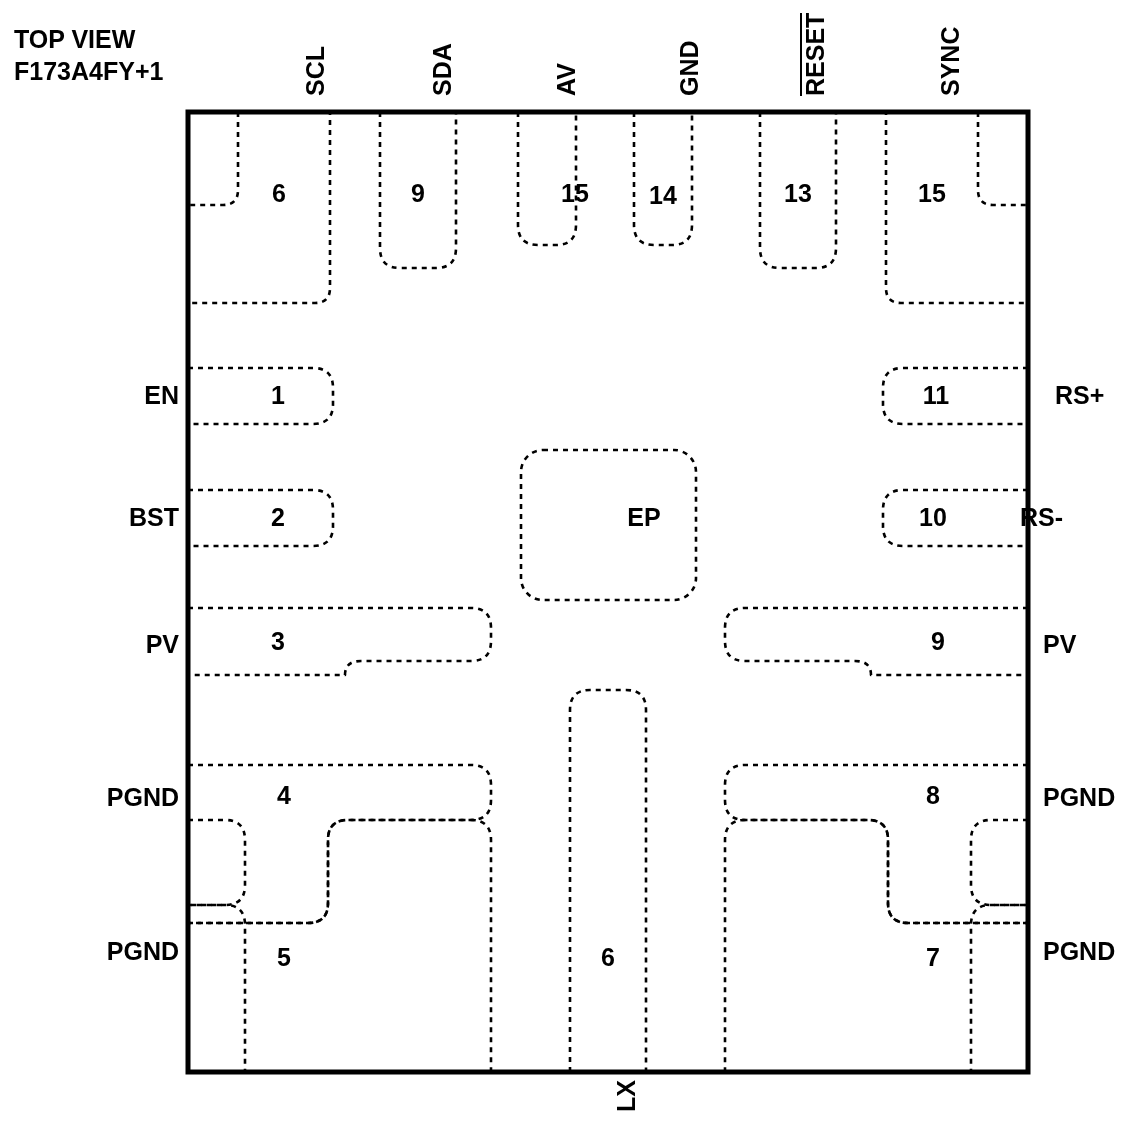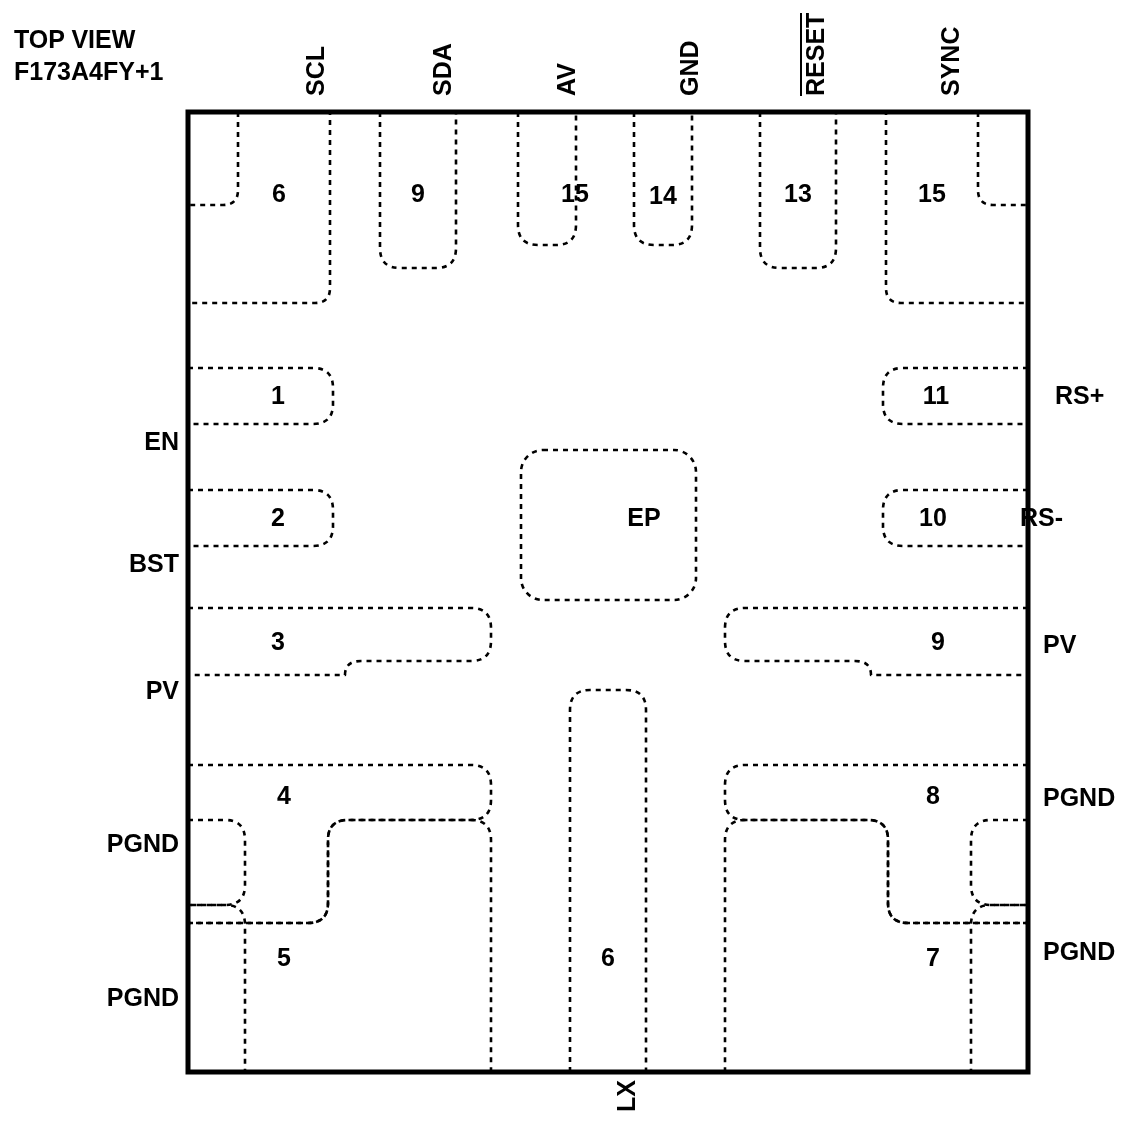--- a/index.html
+++ b/index.html
@@ -34,21 +34,21 @@
     line-height: 31px;
     white-space: pre;
     letter-spacing: 0px;
   }
   .side-label {
     position: absolute;
     font-size: 25px;
     white-space: nowrap;
     line-height: 25px;
   }
-  .side-label.left { text-align: left; margin-top: 46px; }
+  .side-label.left { text-align: left; }
   .side-label.right { text-align: left; }
   .vert-label {
     position: absolute;
     font-size: 25px;
     white-space: nowrap;
     transform-origin: 0 0;
     transform: rotate(-90deg);
     line-height: 25px;
   }
   .ovb {

